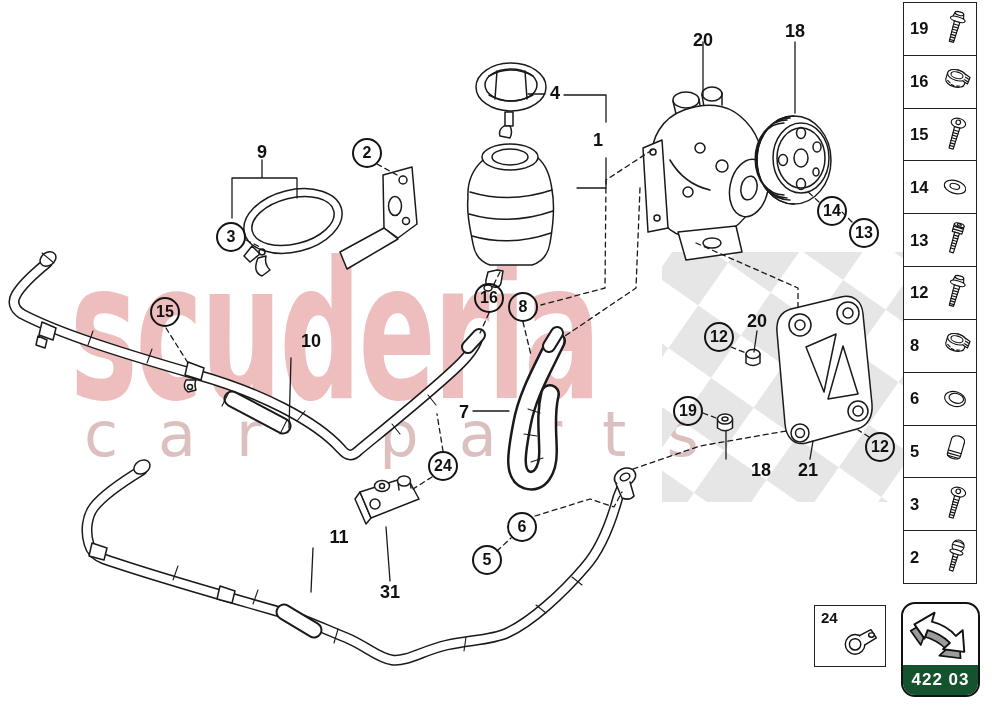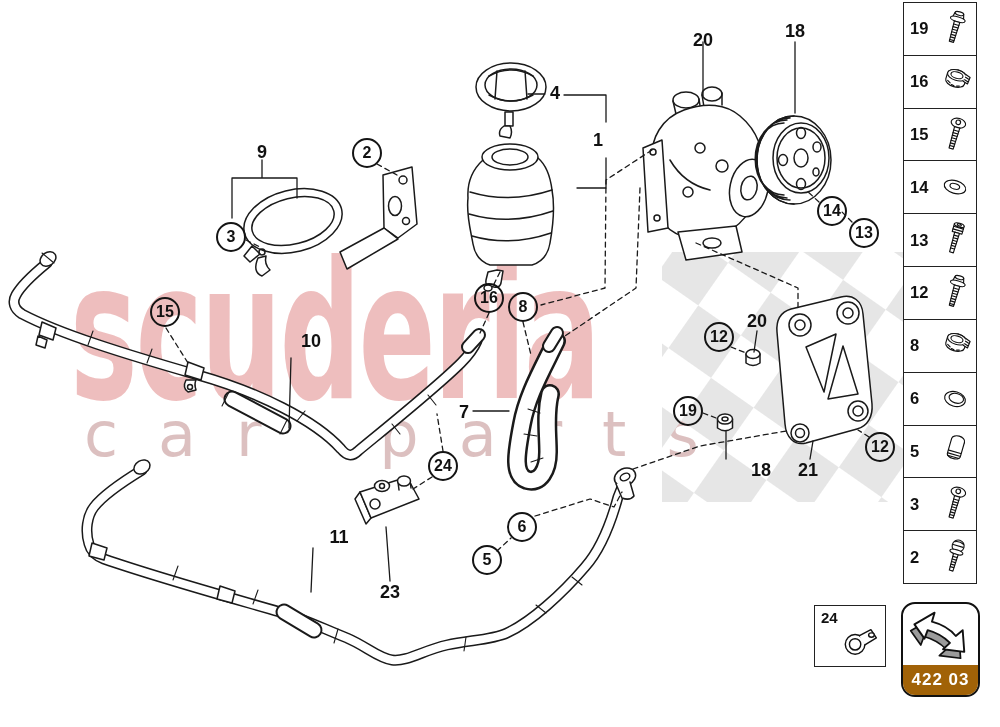--- a/index.html
+++ b/index.html
@@ -48,21 +48,21 @@
   
   .extra-box{position:absolute;left:814px;top:605px;width:72px;height:62px;box-sizing:border-box;
              border:1.6px solid #222;background:#fff;z-index:3;}
   .extra-box .num{position:absolute;left:6px;top:3px;font-size:15px;font-weight:700;color:#111;}
   .extra-box .ic{position:absolute;right:2px;top:10px;}
   .extra-box .ic svg{width:46px;height:48px;}
   
   .navbox{position:absolute;left:901px;top:602px;width:79px;height:95px;box-sizing:border-box;
           border:2px solid #111;border-radius:14px;background:#fff;overflow:hidden;z-index:3;}
   .navbox .arr{position:absolute;left:4px;top:2px;width:70px;height:60px;}
-  .navfoot{position:absolute;left:0;bottom:0;width:100%;height:30px;background:#a16207;color:#fff;
+  .navfoot{position:absolute;left:0;bottom:0;width:100%;height:30px;background:#14532d;color:#fff;
            display:flex;align-items:center;justify-content:center;font-size:17px;font-weight:700;
            letter-spacing:1px;}
 </style>
 </head>
 <body>
 
 <div class="stage">
 
   <div class="wm1" style="color: rgb(192, 8, 8);">scuderia</div>
   <div class="wm2" style="color: rgb(170, 100, 100);">car parts</div>
@@ -267,21 +267,21 @@
       <div class="co lab" style="left: 555px; top: 93px;">4</div>
       <div class="co lab" style="left: 598px; top: 140px;">1</div>
       <div class="co lab" style="left: 703px; top: 40px;">20</div>
       <div class="co lab" style="left: 795px; top: 31px;">18</div>
       <div class="co lab" style="left: 291px; top: 341px; margin-left: 20px;">10</div>
       <div class="co lab" style="left: 464px; top: 412px;">7</div>
       <div class="co lab" style="left: 757px; top: 321px;">20</div>
       <div class="co lab" style="left: 761px; top: 470px;">18</div>
       <div class="co lab" style="left: 808px; top: 470px; text-align: right;">21</div>
       <div class="co lab" style="left: 313px; top: 537px; margin-left: 26px;">11</div>
-      <div class="co lab" style="left: 390px; top: 592px;">23</div>
+      <div class="co lab" style="left: 390px; top: 592px;">31</div>
     </div>
 
   <div class="sidebar" id="sidebar">
       <div class="cell">
         <span class="num">19</span>
         <span class="ic">
           <svg viewBox="0 0 34 44">
             <path d="M12 3.5h10l1.6 6.5H10.4z"></path>
             <ellipse cx="17" cy="3.8" rx="5" ry="2"></ellipse>
             <ellipse cx="17" cy="10.6" rx="8.6" ry="2.8"></ellipse>

